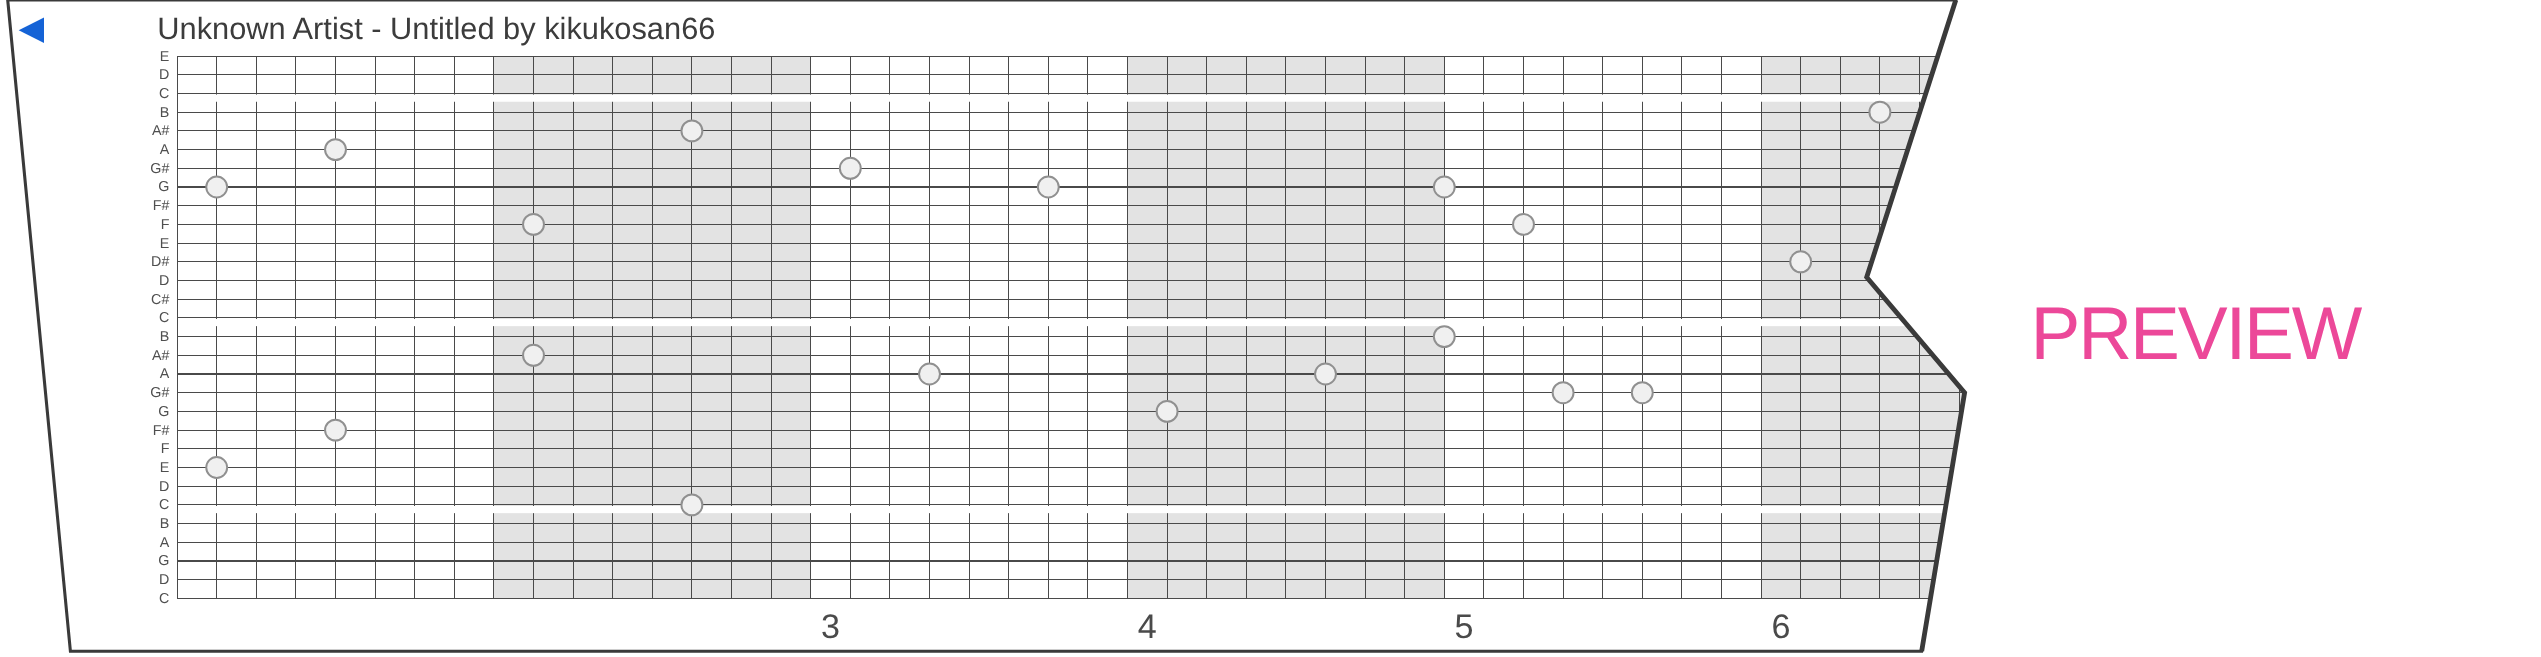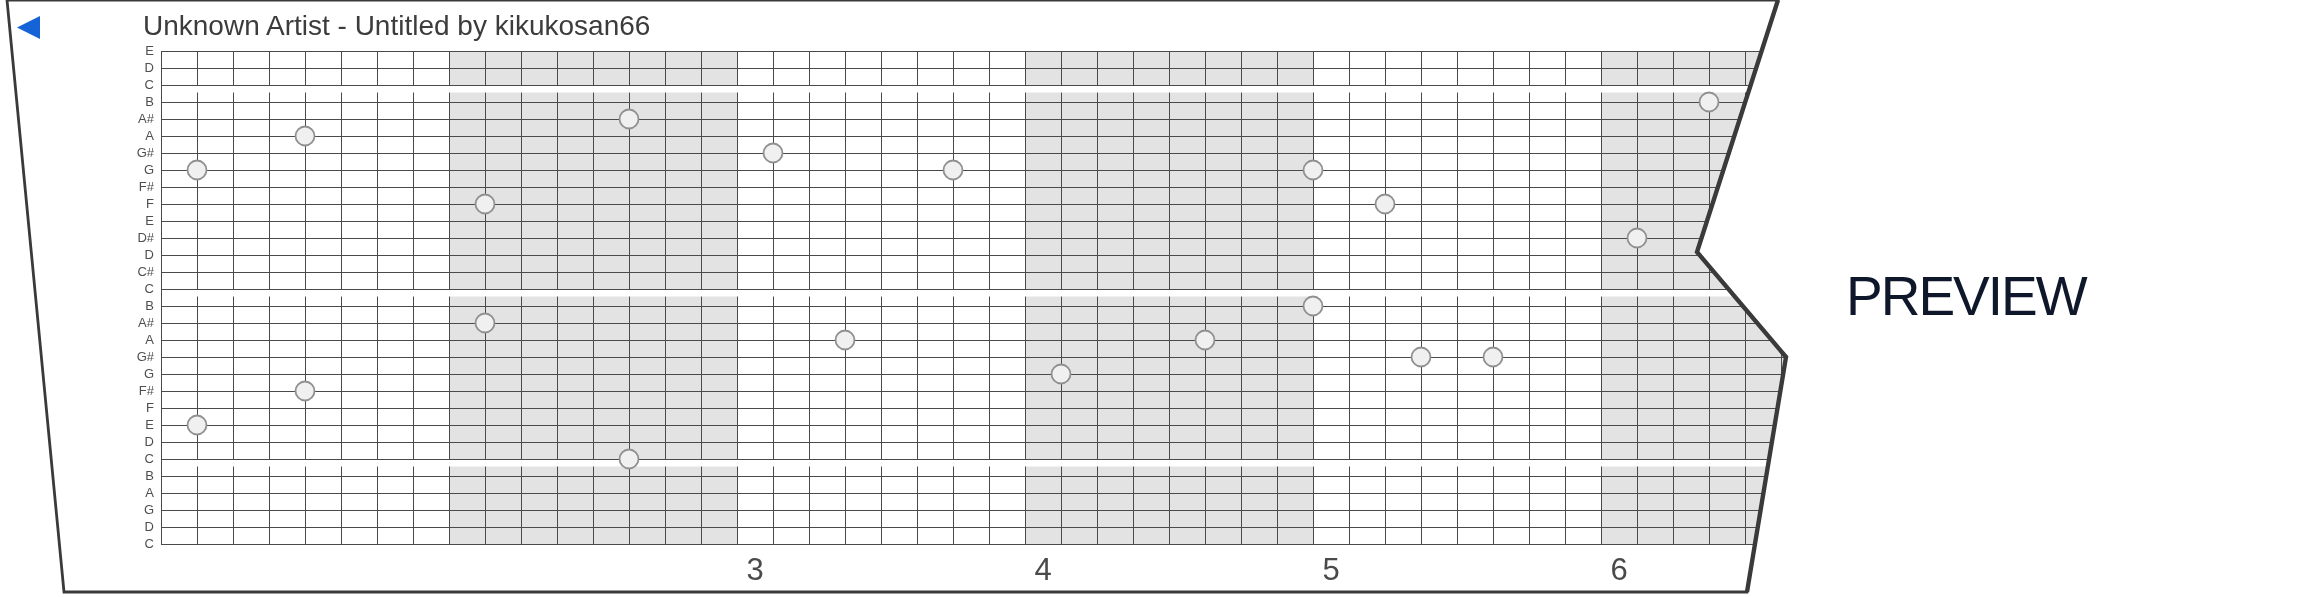--- a/index.html
+++ b/index.html
@@ -2,21 +2,21 @@
 <html><head>
 <meta charset="utf-8">
 <style>
   html,body{margin:0;padding:0;background:#fff;}
   #stage{position:relative;width:2310px;height:597px;background:#fff;overflow:hidden;
          font-family:"Liberation Sans",sans-serif;}
   #strip-svg{position:absolute;left:0;top:0;}
   .txt{position:absolute;white-space:nowrap;}
   #page-title{left:143px;top:10px;font-size:28px;color:#3c3c3c;}
   #footer-url{left:161px;top:555px;font-size:28px;color:#3c3c3c;}
-  #watermark{left:1846px;top:264px;font-size:55px;letter-spacing:-2px;color:#0f172a;}
+  #watermark{left:1846px;top:264px;font-size:68px;letter-spacing:-2px;color:#ec4899;}
   .note-label{position:absolute;width:54px;text-align:right;font-size:13px;line-height:14px;
               color:#4f4f4f;left:100px;}
   .measure-number{position:absolute;width:60px;text-align:center;font-size:31px;line-height:32px;
                   color:#4a4a4a;top:554px;}
 </style>
 </head>
 <body>
 
 <div id="stage">
 

